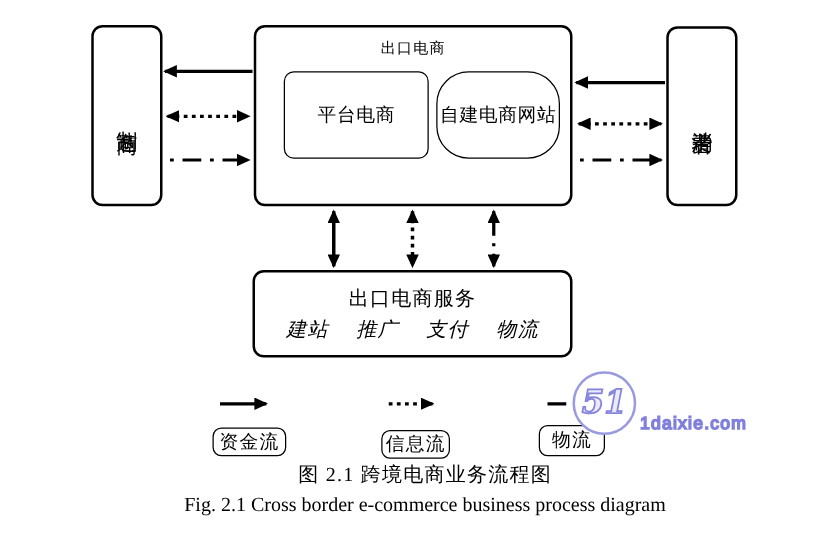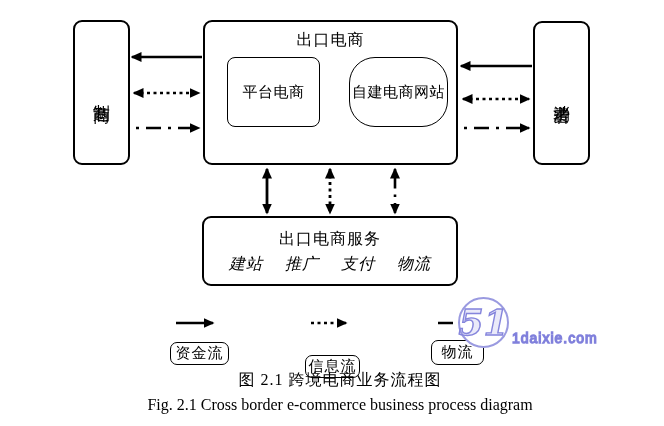--- a/index.html
+++ b/index.html
@@ -41,21 +41,21 @@
     justify-content: center;
     font-size: 15px;
     letter-spacing: 0.5px;
   }
   .center-title {
     position: absolute;
     top: 8px;
     left: 0;
     width: 100%;
     text-align: center;
-    font-size: 16px;
+    font-size: 12px;
     letter-spacing: 1px;
   }
   .services-title {
     position: absolute;
     top: 11px;
     left: 0;
     width: 100%;
     text-align: center;
     font-size: 16px;
     letter-spacing: 1px;
@@ -98,21 +98,21 @@
     border-radius: 50%;
     background: #fff;
     display: flex;
     align-items: center;
     justify-content: center;
   }
   .wm-logo {
     font-family: "DejaVu Serif", serif;
     font-style: italic;
     font-weight: bold;
-    font-size: 36px;
+    font-size: 26px;
     line-height: 1;
     color: rgba(140,140,220,0.18);
     -webkit-text-stroke: 1.4px #8585dc;
     transform: translateY(-1px);
   }
   .wm-name {
     position: absolute;
     left: 511px; top: 299px;
     font-size: 26px;
     font-weight: bold;
@@ -155,21 +155,21 @@
 
 <div class="page">
 
   <div class="box vbox" style="left:73px; top:20px; width:57px; height:145px;">
     <span class="vtext">制造商</span>
   </div>
 
   <div class="box" style="left:203px; top:20px; width:255px; height:145px;">
     <div class="center-title">出口电商</div>
   </div>
-  <div class="subbox" style="left:227px; top:57px; width:93px; height:70px;">
+  <div class="subbox" style="left:227px; top:57px; width:116px; height:70px;">
     <span>平台电商</span>
   </div>
   <div class="subbox" style="left:349px; top:57px; width:99px; height:70px;border-radius:26px;">
     <span>自建电商网站</span>
   </div>
 
   <div class="box vbox" style="left:533px; top:21px; width:57px; height:144px;">
     <span class="vtext">消费者</span>
   </div>
 
@@ -206,21 +206,21 @@
     <line x1="395" y1="169" x2="395" y2="213" stroke="#000" stroke-width="2.6" stroke-dasharray="2.5 6 11 6" marker-start="url(#ah-start)" marker-end="url(#ah-end)"></line>
 
     <line x1="176" y1="323" x2="213" y2="323" stroke="#000" stroke-width="2.6" marker-end="url(#ah-end)"></line>
     <line x1="311" y1="323" x2="346" y2="323" stroke="#000" stroke-width="2.6" stroke-dasharray="3 3.5" marker-end="url(#ah-end)"></line>
     <line x1="438" y1="323" x2="468" y2="323" stroke="#000" stroke-width="2.6" stroke-dasharray="15 7 3 7"></line>
   </svg>
 
   <div class="legend-label" style="left:170px; top:342px; width:59px;">
     <span>资金流</span>
   </div>
-  <div class="legend-label" style="left:305px; top:355px; width:55px;">
+  <div class="legend-label" style="left:305px; top:344px; width:55px;">
     <span>信息流</span>
   </div>
   <div class="legend-label" style="left:431px; top:340px; width:53px; height:25px;">
     <span>物流</span>
   </div>
 
   <div class="wm-circle">
     <span class="wm-logo">51</span>
   </div>
   <div class="wm-url">1daixie.com</div>

